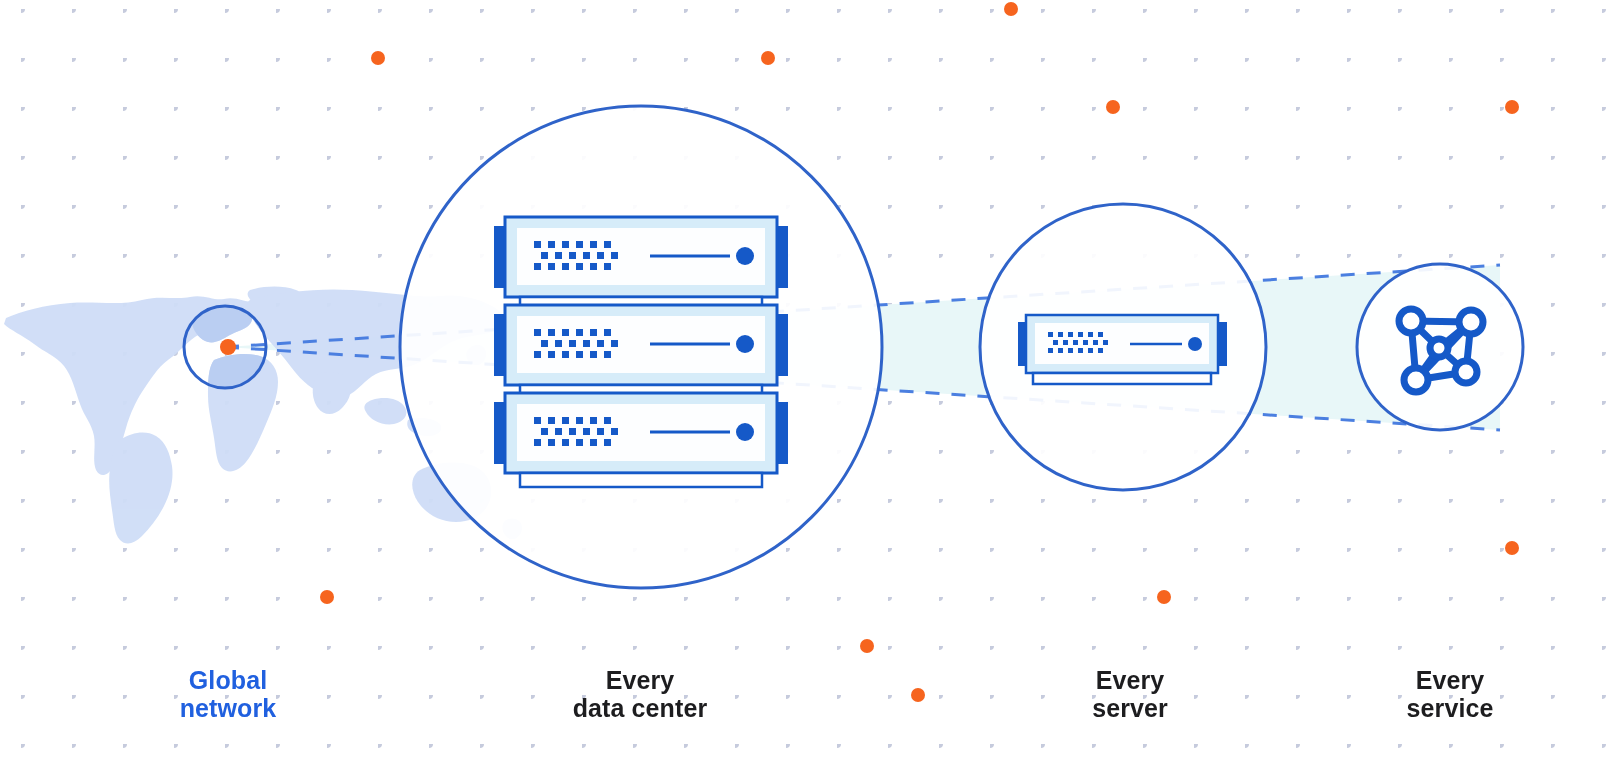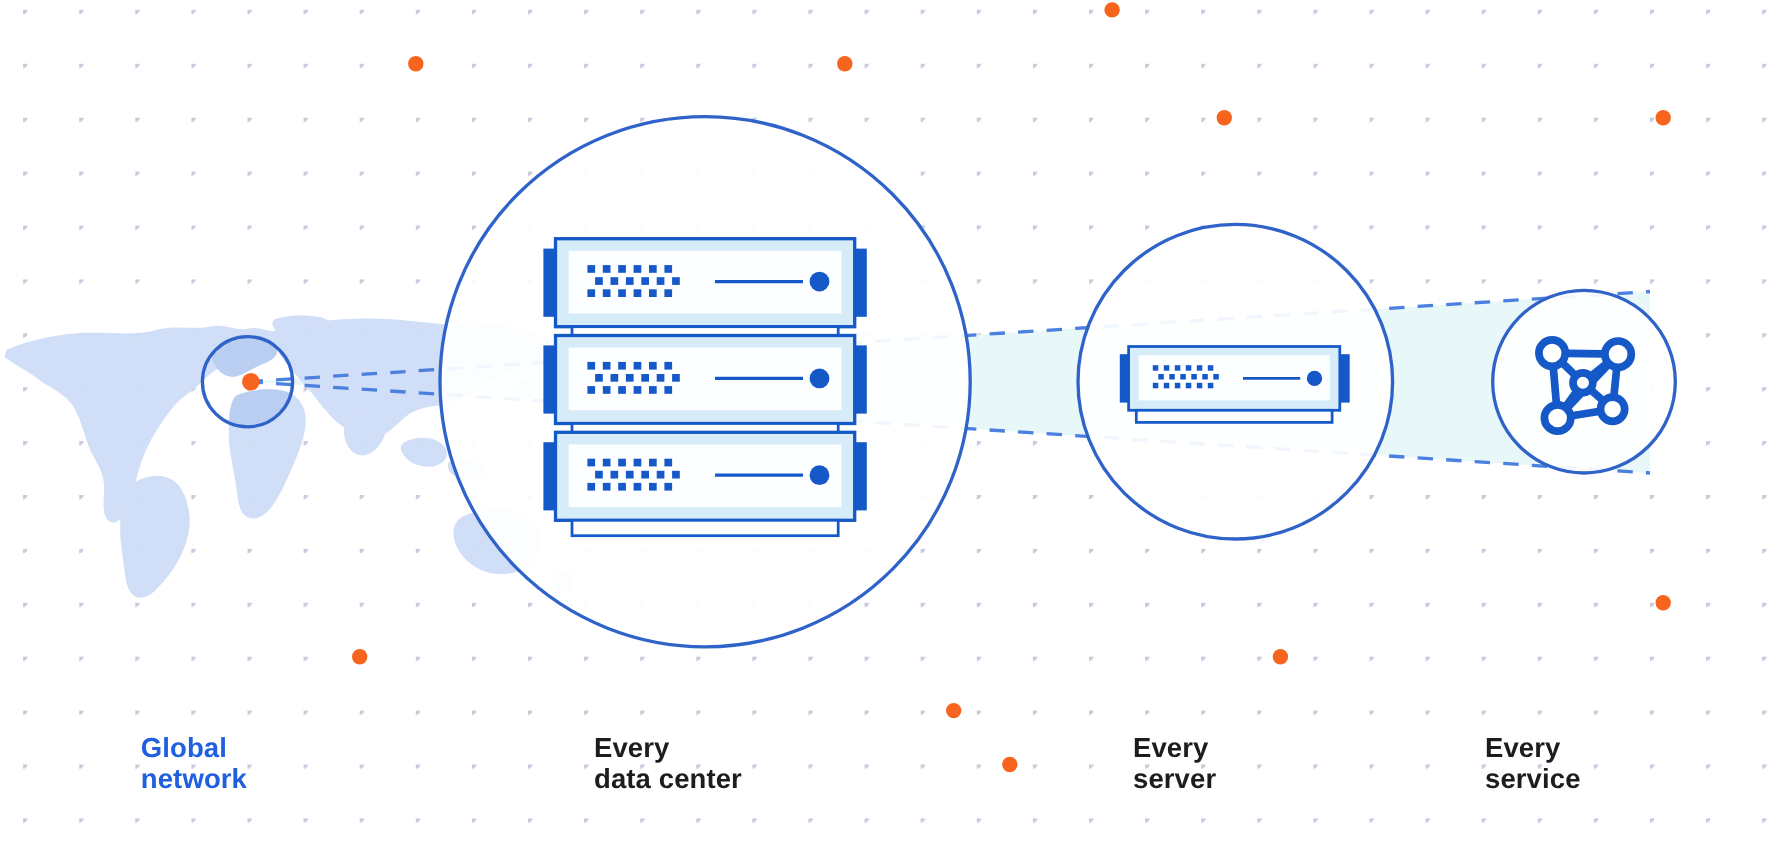--- a/index.html
+++ b/index.html
@@ -19,21 +19,21 @@
     background: #ffffff;
   }
   #scene {
     position: absolute;
     inset: 0;
     width: 1620px;
     height: 782px;
   }
   .label {
     position: absolute;
-    text-align: left;
+    text-align: center;
     font-family: "Liberation Sans", sans-serif;
     font-size: 25px;
     font-weight: 700;
     line-height: 1.1;
     letter-spacing: 0.1px;
     white-space: pre-line;
     color: #1d1d1f;
     user-select: none;
   }
   .label.accent { color: #2060df; }

